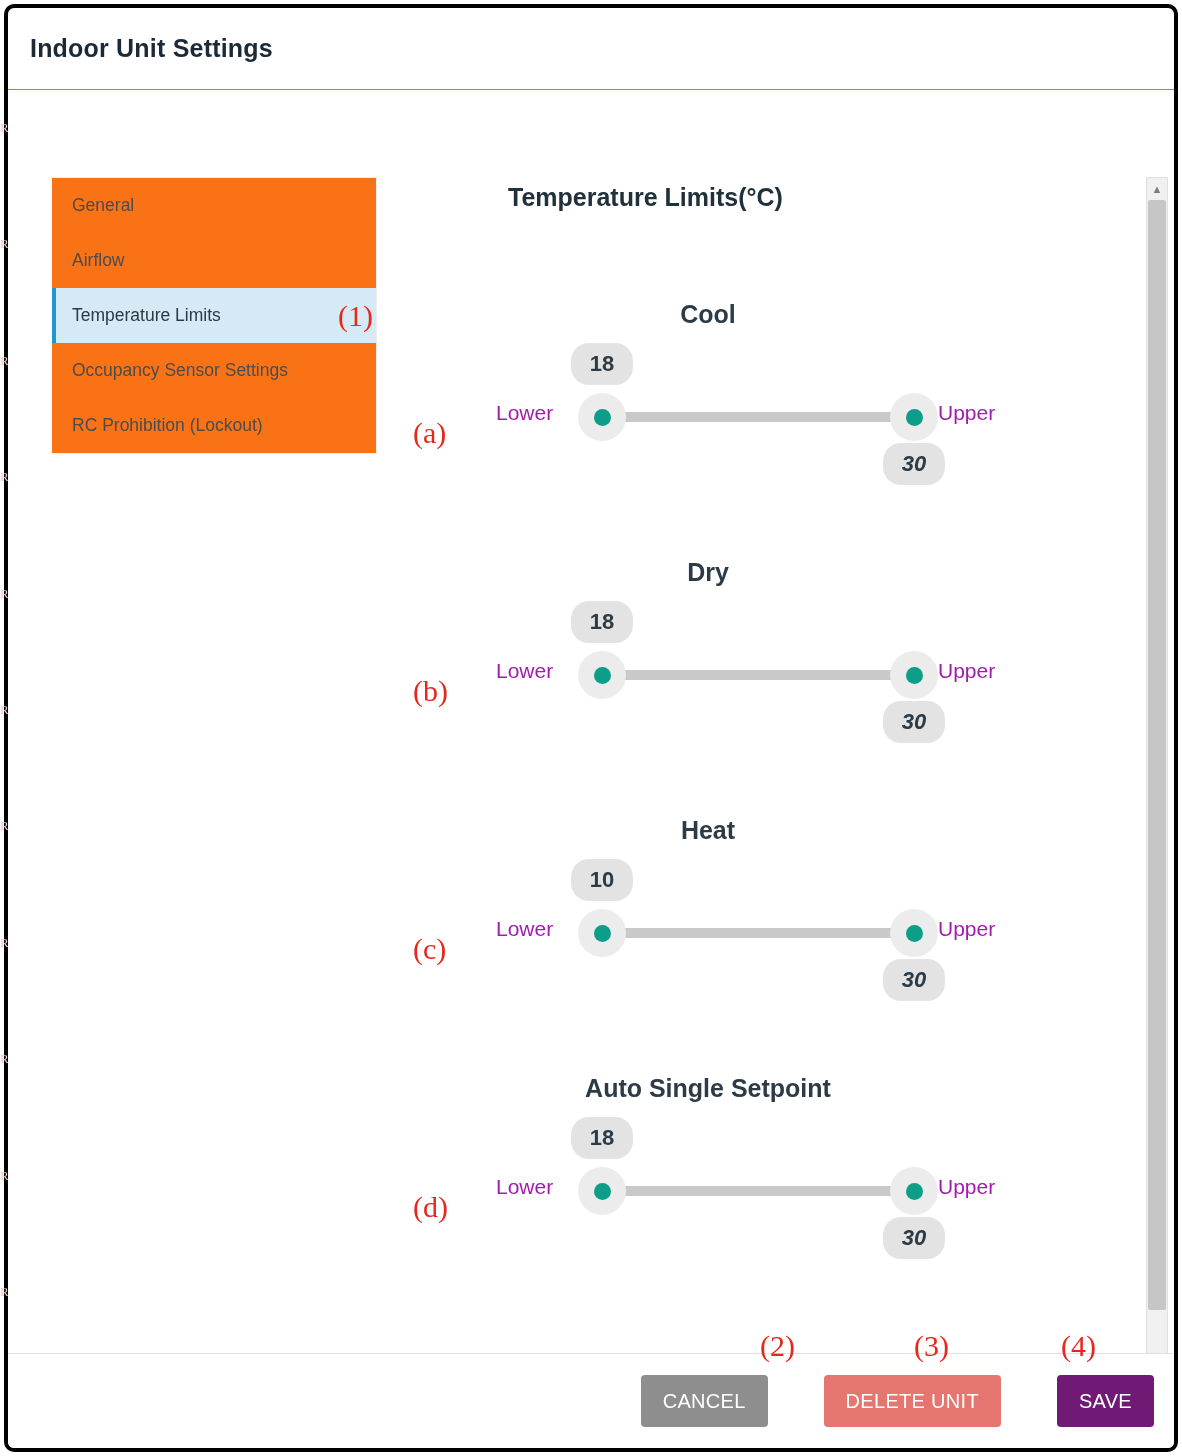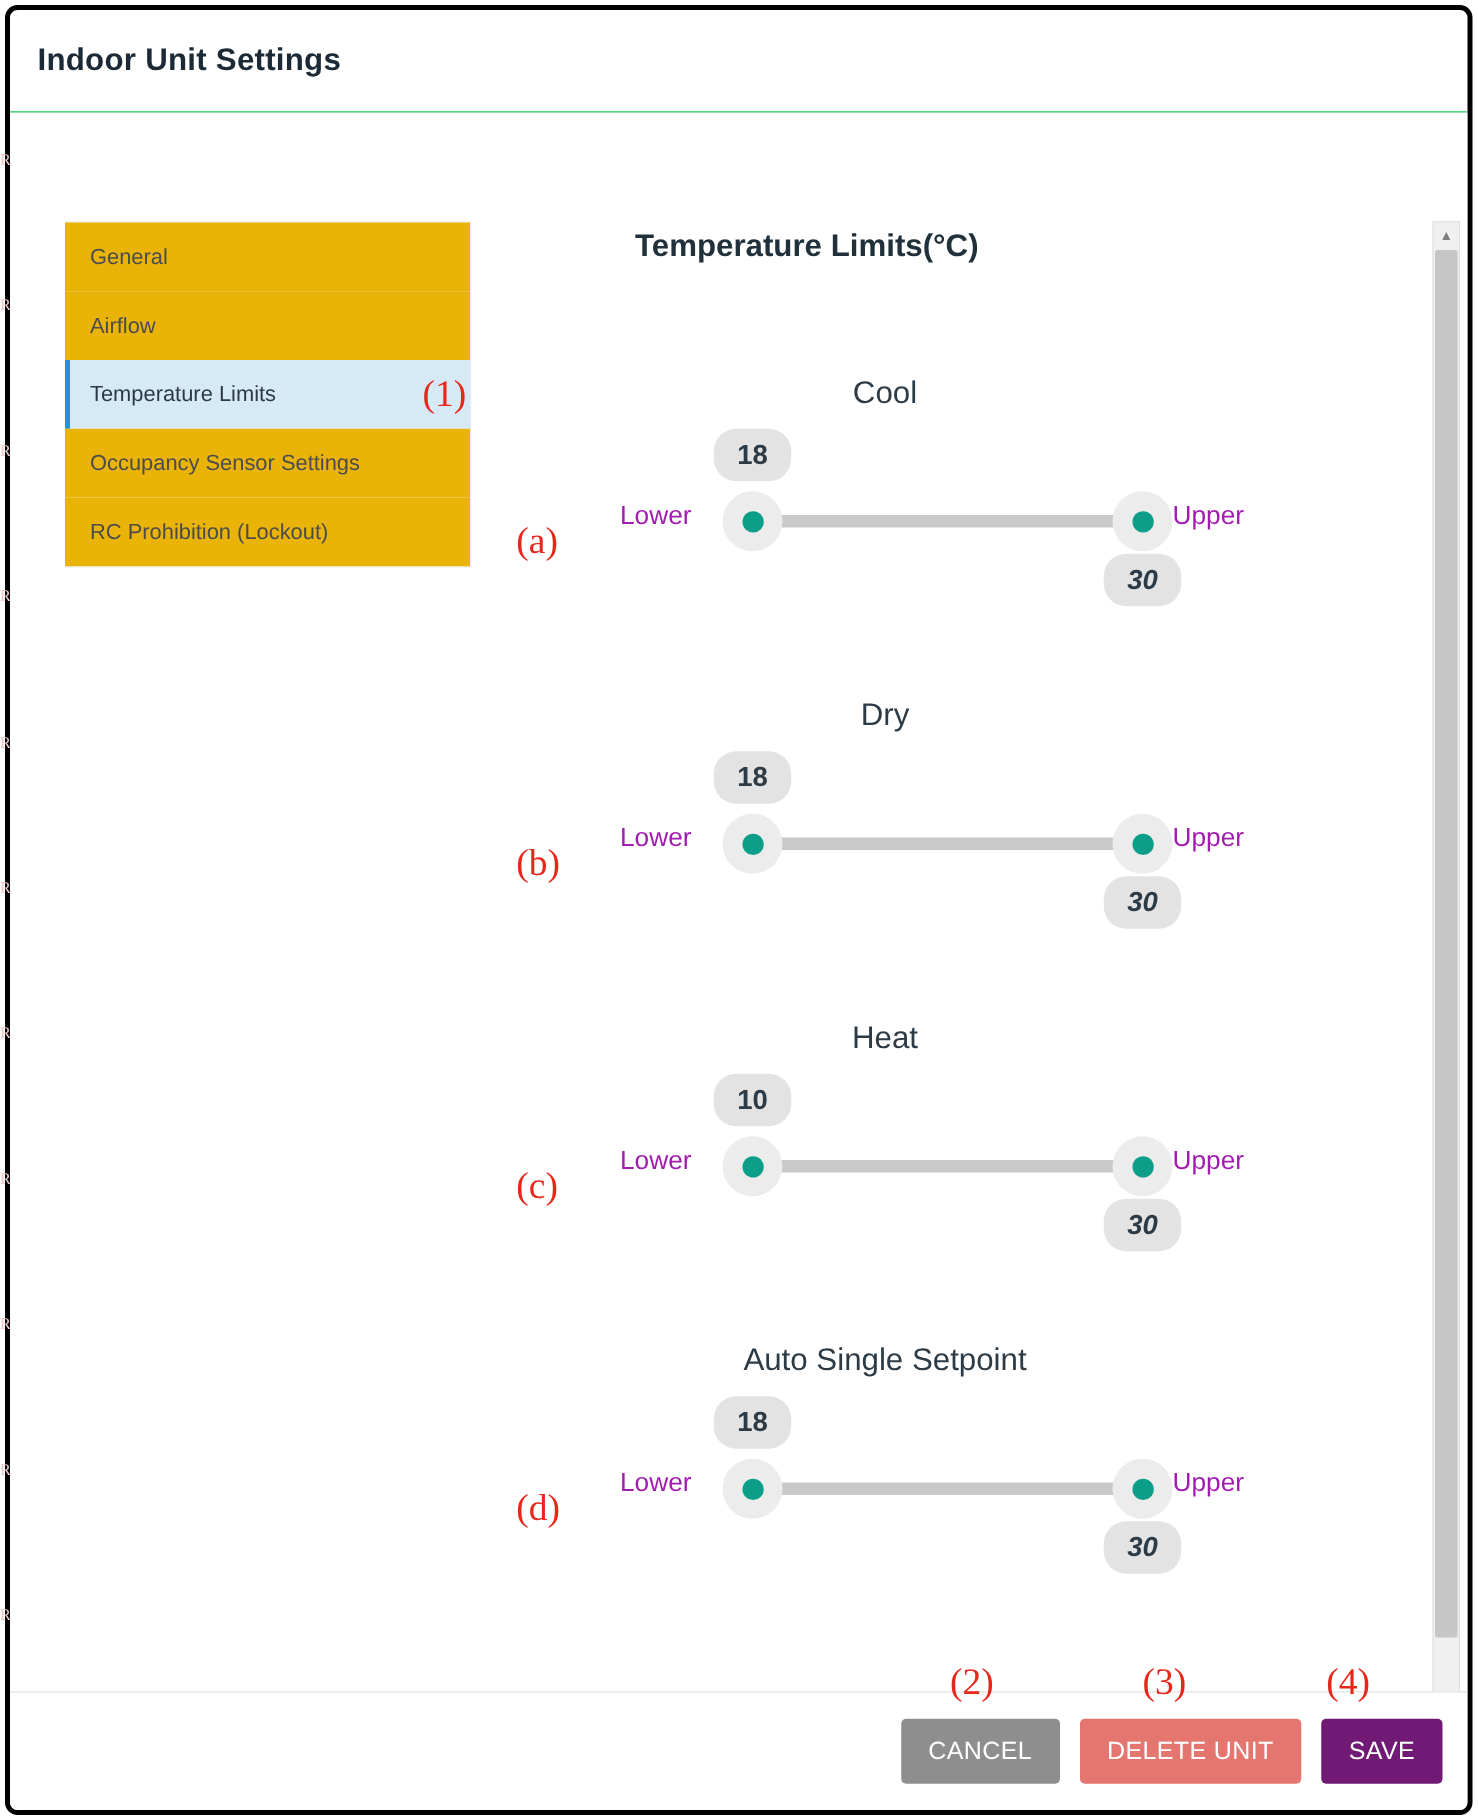--- a/index.html
+++ b/index.html
@@ -71,21 +71,21 @@
     background: #f7f7f7;
     border: 1px solid #ededed;
     border-left: none;
   }
   .nav-item {
     height: 55px;
     display: flex; align-items: center;
     padding-left: 16px;
     font-size: 17.5px;
     color: #4c4c4c;
-    background: #eab308;
+    background: #f97316;
     border-left: 4px solid transparent;
   }
   .nav-item.active {
     background: #d6eaf6;
     border-left: 4px solid #2196cf;
     color: #2b3a45;
   }
 
   
   .anno {
@@ -112,21 +112,21 @@
   }
 
   .slider-group {
     position: relative;
     height: 258px;
   }
   .group-title {
     text-align: center;
     font-size: 25px;
     color: #2c3b46;
-    font-weight: normal;
+    font-weight: bold;
     width: 580px;
     margin-left: 30px;
   }
   .slider-row {
     position: relative;
     height: 120px;
     margin-top: 30px;
   }
   .side-label {
     position: absolute;
@@ -208,21 +208,21 @@
   .btn {
     height: 52px;
     padding: 0 22px;
     border: none;
     border-radius: 4px;
     color: #ffffff;
     font-size: 20px;
     letter-spacing: 0.3px;
     cursor: pointer;
     font-family: "Liberation Sans", sans-serif;
-    display: flex; align-items: center; justify-content: center;
+    display: flex; align-items: center; justify-content: center; margin-left: 40px;
   }
   .btn-cancel { background: #8e8e8e; }
   .btn-delete { background: #e4756f; }
   .btn-save { background: #701a75; }
 </style>
 </head>
 <body>
 
 <div class="edge-marks">
   <span>R</span>

